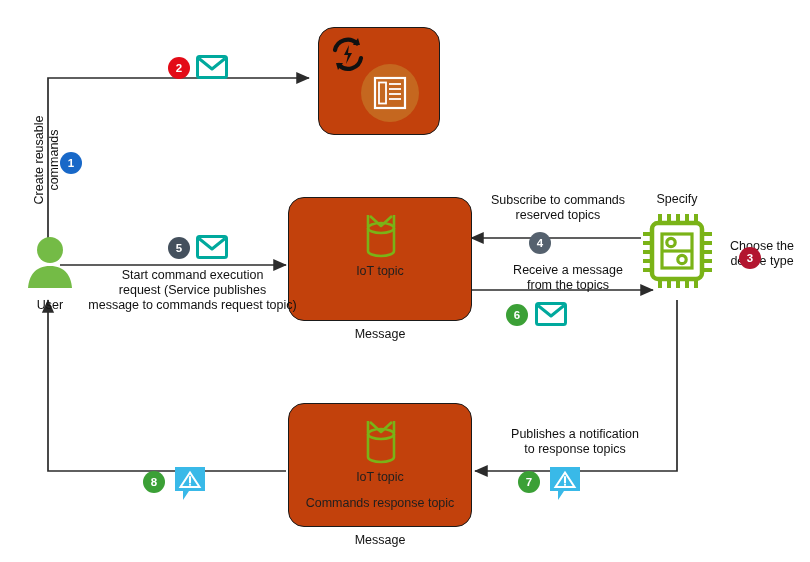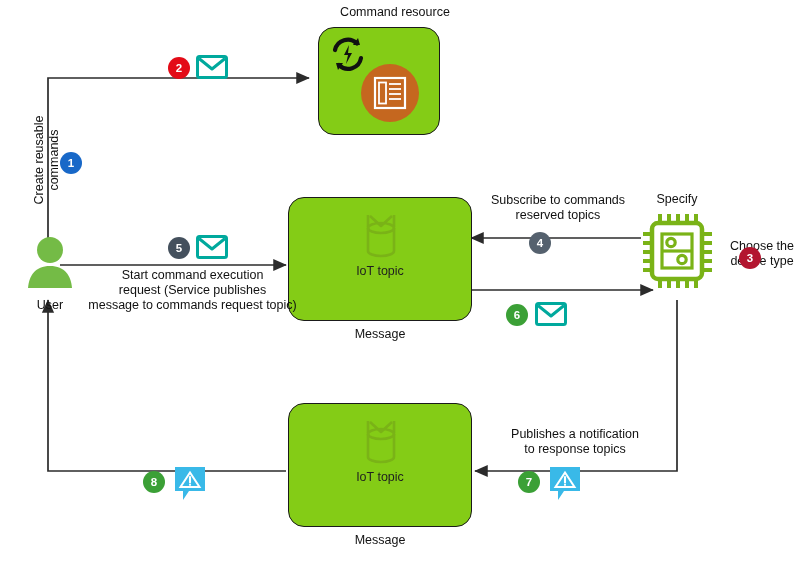--- a/index.html
+++ b/index.html
@@ -25,21 +25,21 @@
     color: #111111;
     text-align: center;
     white-space: pre-line;
   }
 
   
   .rbox {
     position: absolute;
     border: 1.6px solid #1a1a1a;
     border-radius: 16px;
-    background: #84cc16;
+    background: #c2410c;
     box-sizing: border-box;
   }
 
   
   .badge {
     position: absolute;
     width: 22px;
     height: 22px;
     border-radius: 50%;
     color: #ffffff;
@@ -112,21 +112,20 @@
   <div class="badge" style="left:60px; top:152px; background:#1868c8;">1</div>
 
   <div class="icon-abs" style="left:22px; top:236px; width:56px; height:56px;">
     <svg width="56" height="56" viewBox="0 0 56 56">
       <circle cx="28" cy="14" r="13" fill="#74bb46"></circle>
       <path d="M28,30 C13,30 7,40 6,52 L50,52 C49,40 43,30 28,30 Z" fill="#74bb46"></path>
     </svg>
   </div>
   <div class="lbl" style="left:10px; top:298px; width:80px;">User</div>
 
-  <div class="lbl" style="left:300px; top:5px; width:190px;">Command resource</div>
 
   <div class="rbox" style="left:318px; top:27px; width:122px; height:108px;">
     <div class="icon-abs" style="left:8px; top:6px; width:42px; height:42px;">
       <svg width="42" height="42" viewBox="0 0 42 42">
         <path d="M8,16 A13,13 0 0 1 30,9.5" fill="none" stroke="#111" stroke-width="4.2" stroke-linecap="round"></path>
         <path d="M34,24 A13,13 0 0 1 12,31" fill="none" stroke="#111" stroke-width="4.2" stroke-linecap="round"></path>
         <path d="M31,4 L33,11 L26,11 Z" fill="#111"></path>
         <path d="M11,36 L9,29 L16,29 Z" fill="#111"></path>
         <path d="M22,11 L17,21 L21,21 L19,30 L25,19 L21,19 Z" fill="#111"></path>
       </svg>
@@ -173,20 +172,22 @@
     </svg>
   </div>
   <div class="lbl" style="left:85px; top:268px; width:215px;">Start command execution
 request (Service publishes
 message to commands request topic)</div>
 
   <div class="lbl" style="left:475px; top:193px; width:166px;">Subscribe to commands
 reserved topics</div>
   <div class="badge" style="left:529px; top:232px; background:#55616e;">4</div>
 
+  <div class="lbl" style="left:488px; top:263px; width:160px;">Receive a message
+from the topics</div>
   <div class="badge" style="left:506px; top:304px; background:#3ba036;">6</div>
   <div class="icon-abs" style="left:535px; top:301px; width:32px; height:26px;">
     <svg width="32" height="26" viewBox="0 0 32 26">
       <rect x="1.5" y="2.5" width="29" height="21" rx="2" ry="2" fill="none" stroke="#00a99d" stroke-width="3"></rect>
       <path d="M3,4.5 L16,15 L29,4.5" fill="none" stroke="#00a99d" stroke-width="3" stroke-linejoin="round"></path>
     </svg>
   </div>
 
   <div class="lbl" style="left:627px; top:192px; width:100px;">Specify</div>
   <div class="icon-abs" style="left:641px; top:212px; width:72px; height:78px;">
@@ -231,20 +232,21 @@
   <div class="rbox" style="left:288px; top:403px; width:184px; height:124px;">
     <div class="icon-abs" style="left:68px; top:12px; width:48px; height:52px;">
       <svg width="48" height="52" viewBox="0 0 48 52">
         <path d="M13,6 L24,16 L35,6" fill="none" stroke="#7ab317" stroke-width="2.6" stroke-linejoin="round"></path>
         <path d="M11,5 L11,17 M37,5 L37,17" fill="none" stroke="#7ab317" stroke-width="2.6"></path>
         <ellipse cx="24" cy="18" rx="13" ry="5" fill="none" stroke="#7ab317" stroke-width="2.6"></ellipse>
         <path d="M11,18 L11,41 A13,5 0 0 0 37,41 L37,18" fill="none" stroke="#7ab317" stroke-width="2.6"></path>
       </svg>
     </div>
     <div class="topic-name" style="top:66px;">IoT topic</div>
+    <div class="topic-name" style="top:92px;">Commands response topic</div>
   </div>
   <div class="lbl" style="left:288px; top:533px; width:184px;">Message</div>
 
   <div class="lbl" style="left:492px; top:427px; width:166px;text-align:center;">Publishes a notification
 to response topics</div>
   <div class="badge" style="left:518px; top:471px; background:#3ba036;">7</div>
   <div class="icon-abs" style="left:549px; top:466px; width:32px; height:36px;">
     <svg width="32" height="36" viewBox="0 0 32 36">
       <path d="M1,1 L31,1 L31,25 L15,25 L9,34 L9,25 L1,25 Z" fill="#39b9e8"></path>
       <path d="M16,6.5 L25.5,21 L6.5,21 Z" fill="none" stroke="#ffffff" stroke-width="2"></path>

